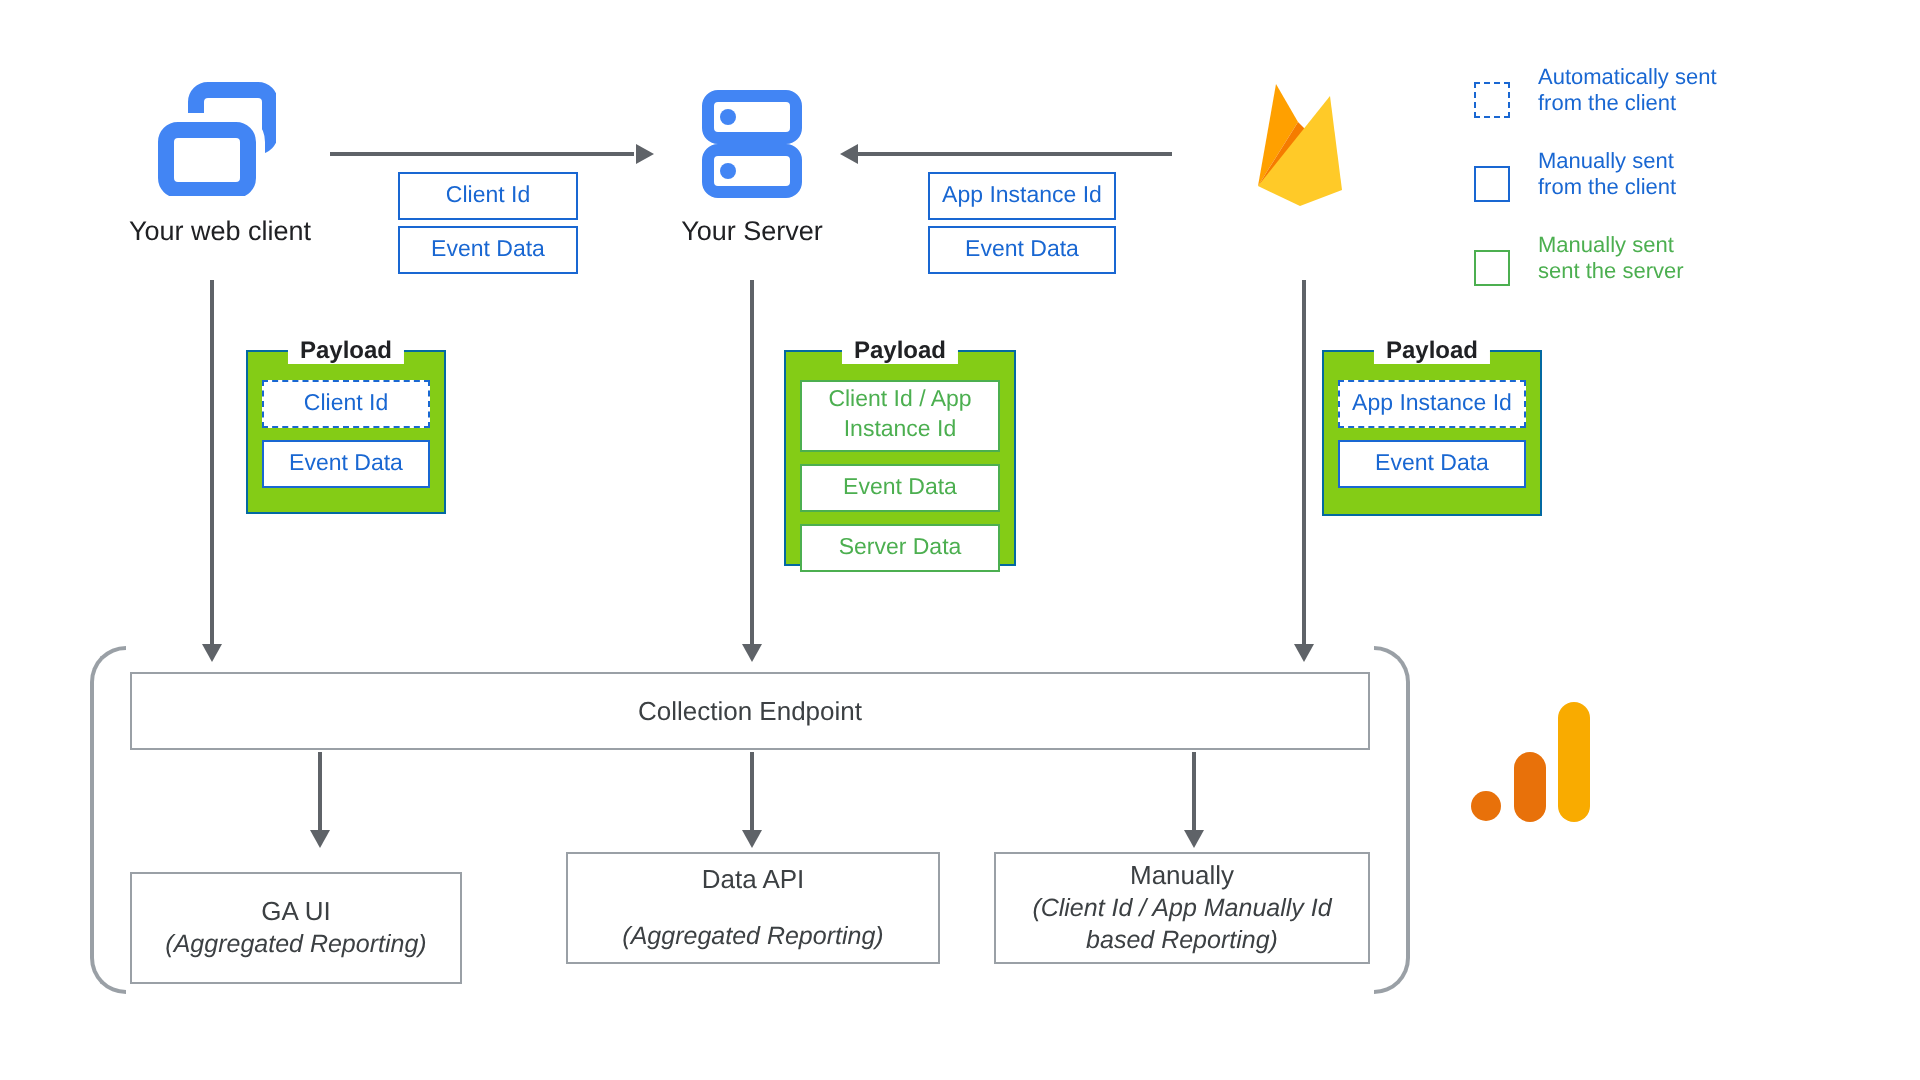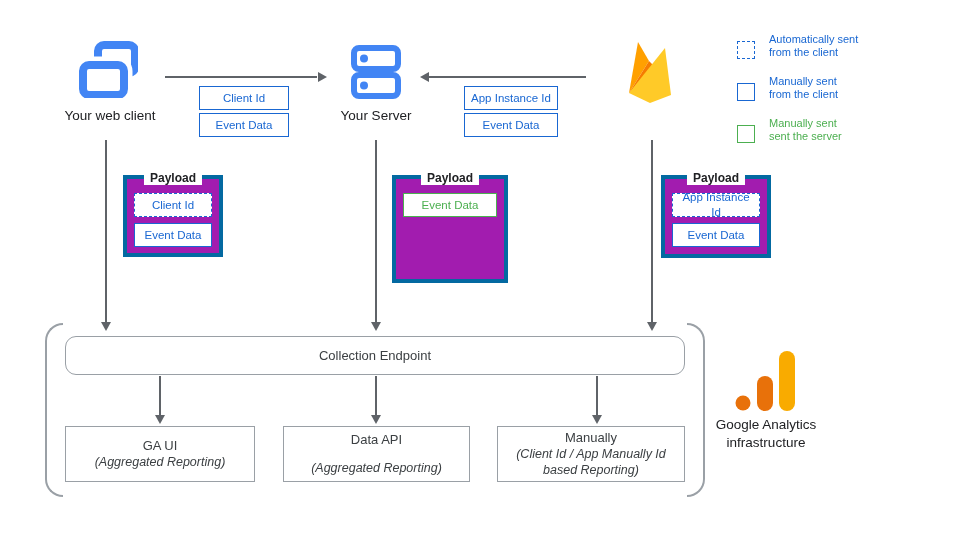--- a/index.html
+++ b/index.html
@@ -16,21 +16,21 @@
   
   .tag {
     position: absolute; height: 24px; background: #fff;
     border: 1px solid #1967D2; color: #1967D2;
     font-size: 11.5px; font-weight: 500;
     display: flex; align-items: center; justify-content: center;
   }
 
   
   .payload {
-    position: absolute; border: 4px solid #0369a1; background: #a21caf;
+    position: absolute; border: 1px solid #0369a1; background: #84cc16;
     padding: 14px 7px 9px 7px; display: flex; flex-direction: column; gap: 6px;
   }
   .payload-title {
     position: absolute; top: -8px; left: 50%; transform: translateX(-50%);
     background: #fff; padding: 0 6px; font-size: 12px; font-weight: bold;
     color: #202124; white-space: nowrap;
   }
   .pl-item {
     min-height: 24px; background: #fff;
     border: 1px solid #1967D2; color: #1967D2;
@@ -157,67 +157,65 @@
   </div>
 
   <div class="payload" style="left:123px; top:175px; width:100px; height:82px;">
     <span class="payload-title">Payload</span>
     <div class="pl-item dashed">Client Id</div>
     <div class="pl-item">Event Data</div>
   </div>
 
   <div class="payload" style="left:392px; top:175px; width:116px; height:108px;">
     <span class="payload-title">Payload</span>
+    <div class="pl-item green" style="min-height:36px;">Client Id / App Instance Id</div>
     <div class="pl-item green">Event Data</div>
+    <div class="pl-item green">Server Data</div>
   </div>
 
   <div class="payload" style="left:661px; top:175px; width:110px; height:83px;">
     <span class="payload-title">Payload</span>
     <div class="pl-item dashed">App Instance Id</div>
     <div class="pl-item">Event Data</div>
   </div>
 
   <div class="bracket-left" style="left:45px; top:323px; height:174px;"></div>
   <div class="bracket-right" style="left:687px; top:323px; height:174px;"></div>
 
-  <div class="gray-box" style="left:65px; top:336px; width:620px; height:39px;border-radius:11px;">
+  <div class="gray-box" style="left:65px; top:336px; width:620px; height:39px;">
     <span class="title">Collection Endpoint</span>
   </div>
 
   <div class="varrow" style="left:155px; top:376px; height:48px;">
     <span class="vline" style="height:41px;"></span>
       <span class="head-down"></span>
   </div>
   <div class="varrow" style="left:371px; top:376px; height:48px;">
     <span class="vline" style="height:41px;"></span>
       <span class="head-down"></span>
   </div>
   <div class="varrow" style="left:592px; top:376px; height:48px;">
     <span class="vline" style="height:41px;"></span>
       <span class="head-down"></span>
   </div>
 
-  <div class="gray-box" style="left:65px; top:426px; width:190px; height:56px;text-align:right;">
+  <div class="gray-box" style="left:65px; top:436px; width:166px; height:56px;text-align:right;">
     <span class="title">GA UI</span>
     <span class="subtitle">(Aggregated Reporting)</span>
   </div>
   <div class="gray-box" style="left:283px; top:426px; width:187px; height:56px;gap:12px;">
     <span class="title">Data API</span>
     <span class="subtitle">(Aggregated Reporting)</span>
   </div>
   <div class="gray-box" style="left:497px; top:426px; width:188px; height:56px; padding:0 6px;">
     <span class="title">Manually</span>
     <span class="subtitle">(Client Id / App Manually Id based Reporting)</span>
   </div>
 
   <div class="abs" style="left:734px; top:349px;">
     <svg width="64" height="64" viewBox="0 0 64 64">
       <circle cx="9" cy="54" r="7.5" fill="#E8710A"></circle>
       <rect x="23" y="27" width="16" height="35" rx="8" fill="#E8710A"></rect>
       <rect x="45" y="2" width="16" height="60" rx="8" fill="#F9AB00"></rect>
     </svg>
   </div>
-  <div class="abs brand-text" style="left:701px; top:416px; width:130px;">
-    <span>Google Analytics</span><br>
-    <span>infrastructure</span>
-  </div>
 
 </div>
 
 </body></html>

